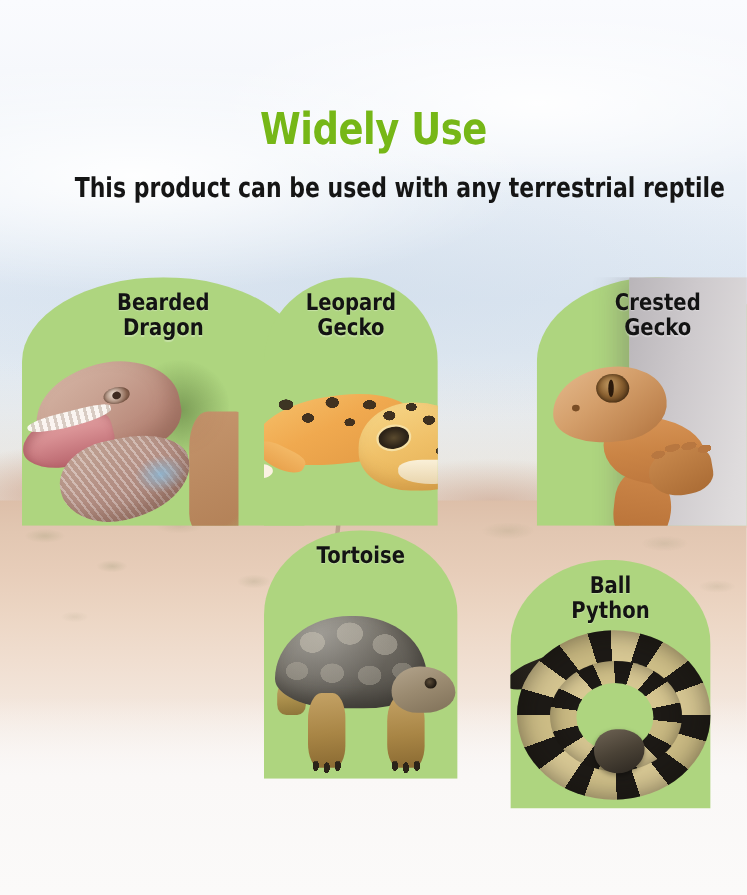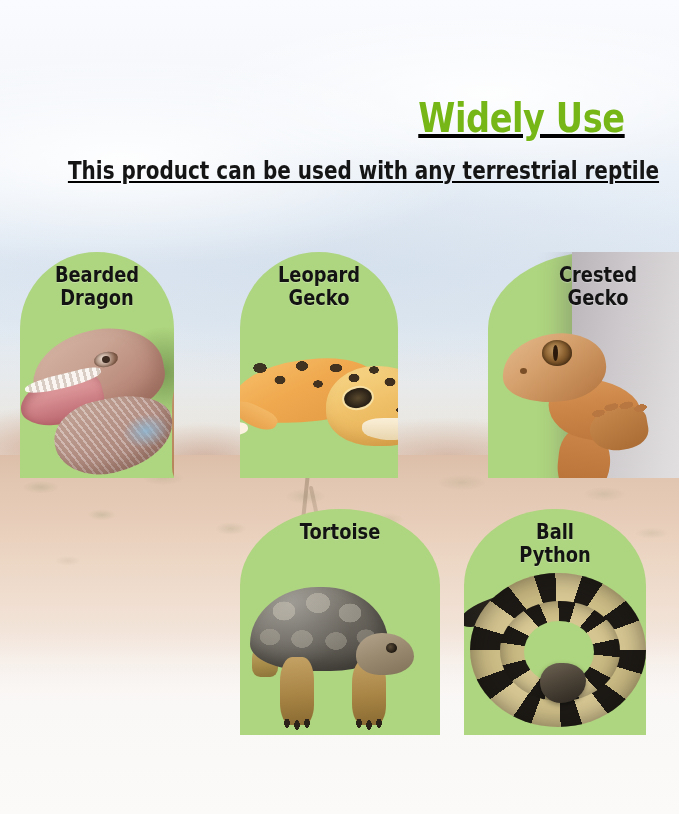--- a/index.html
+++ b/index.html
@@ -118,22 +118,21 @@
     height: 180px;
     background: linear-gradient(180deg, rgba(250,248,247,0) 0%, #faf8f7 40%, #fbfaf9 100%);
   }
 
   
   .headings {
     position: absolute;
     left: 0; right: 0;
     top: 96px;
     z-index: 3;
-    text-align: right;
-    text-decoration: underline;
+    text-align: center;
   }
   .title {
     font-family: "DejaVu Sans", sans-serif;
     font-weight: bold;
     font-size: 40px;
     line-height: 44px;
     letter-spacing: -0.5px;
     color: #76b717;
     transform: scaleX(0.84);
     text-shadow: 0 1px 0 rgba(255,255,255,0.45);
@@ -180,28 +179,28 @@
     z-index: 4;
     text-shadow: 0 1px 1px rgba(255,255,255,0.3);
     white-space: pre-line;
   }
   .card-photo {
     position: absolute;
     z-index: 3;
   }
 
   
-  .card-bearded  { left: 20px;  top: 252px; width: 154px; height: 226px; }
+  .card-bearded  { left: 20px;  top: 252px; width: 214px; height: 226px; padding-left: 43px; }
   .card-leopard  { left: 240px; top: 252px; width: 158px; height: 226px; }
   .card-crested  { left: 488px; top: 252px; width: 220px; height: 226px; }
   .card-crested .card-arch { border-radius: 50% 50% 0 0 / 34% 34% 0 0; }
 
   
   .card-iguana   { left: 22px;  top: 509px; width: 182px; height: 226px; }
-  .card-tortoise { left: 240px; top: 509px; width: 176px; height: 226px; padding-left: 24px; }
+  .card-tortoise { left: 240px; top: 482px; width: 176px; height: 226px; }
   .card-python   { left: 464px; top: 509px; width: 182px; height: 226px; }
 
   
 
   
   .ph-bearded {
     left: -18px; top: 70px; width: 215px; height: 160px;
   }
   .bd-head {
     position: absolute; left: 30px; top: 8px;

